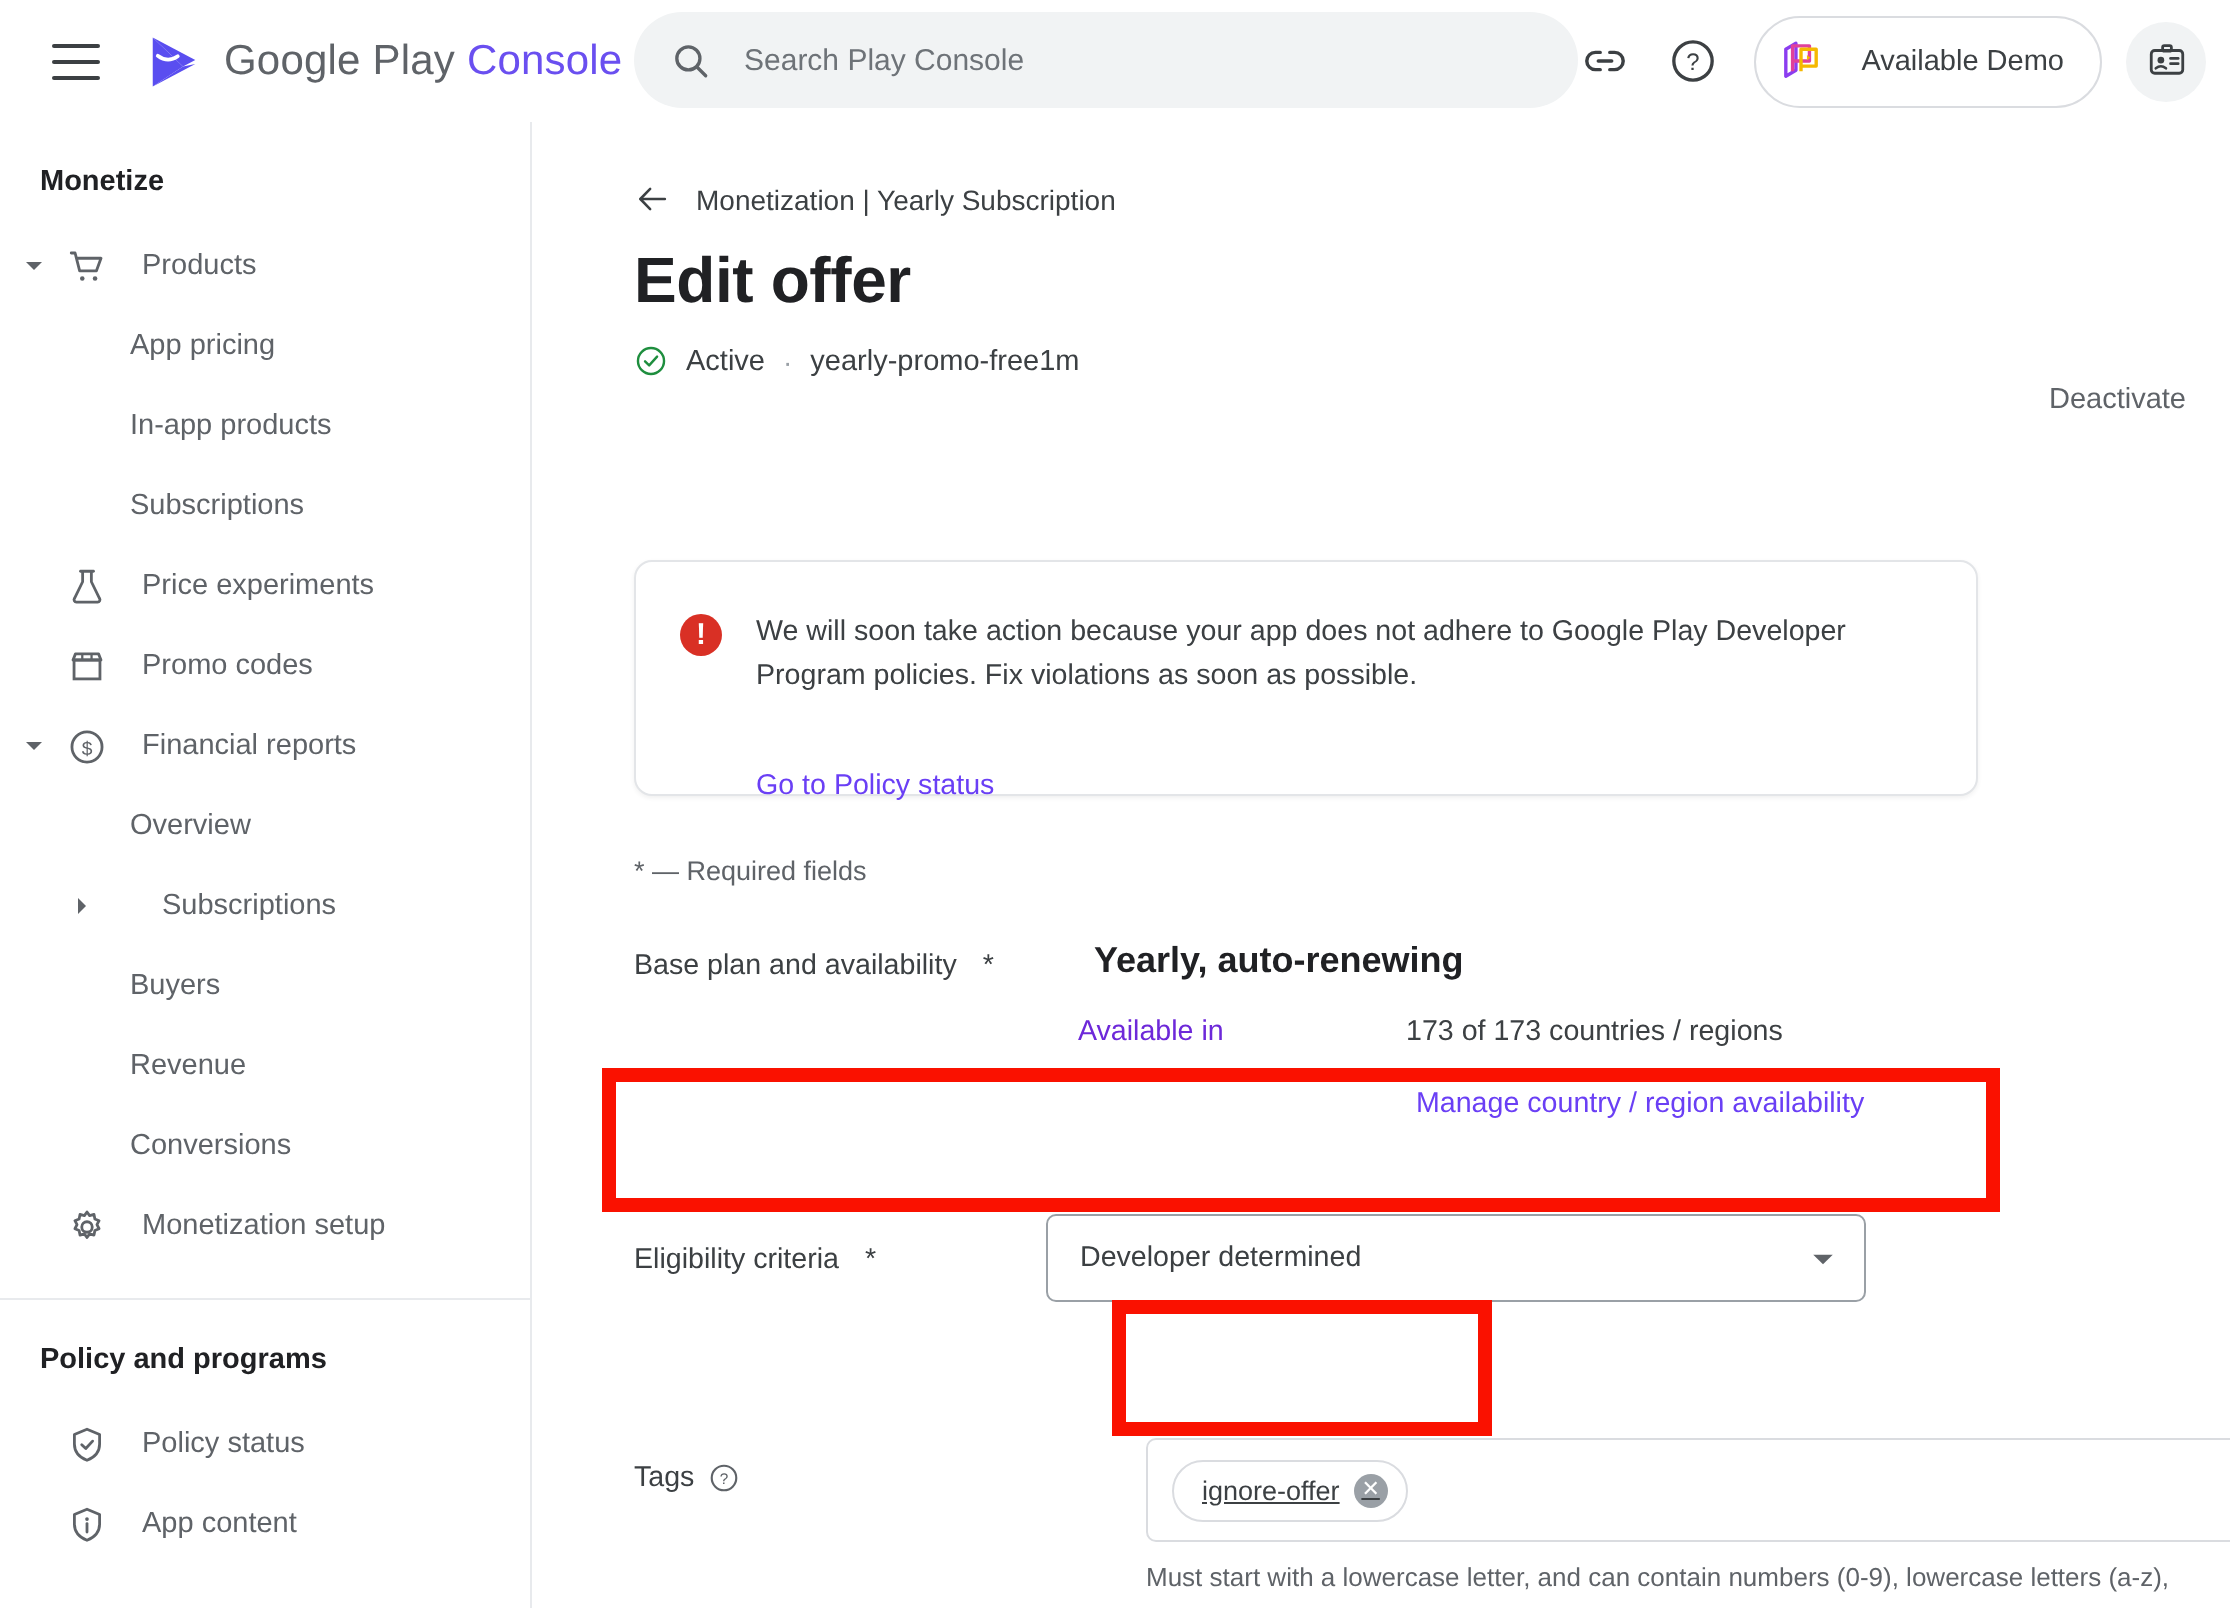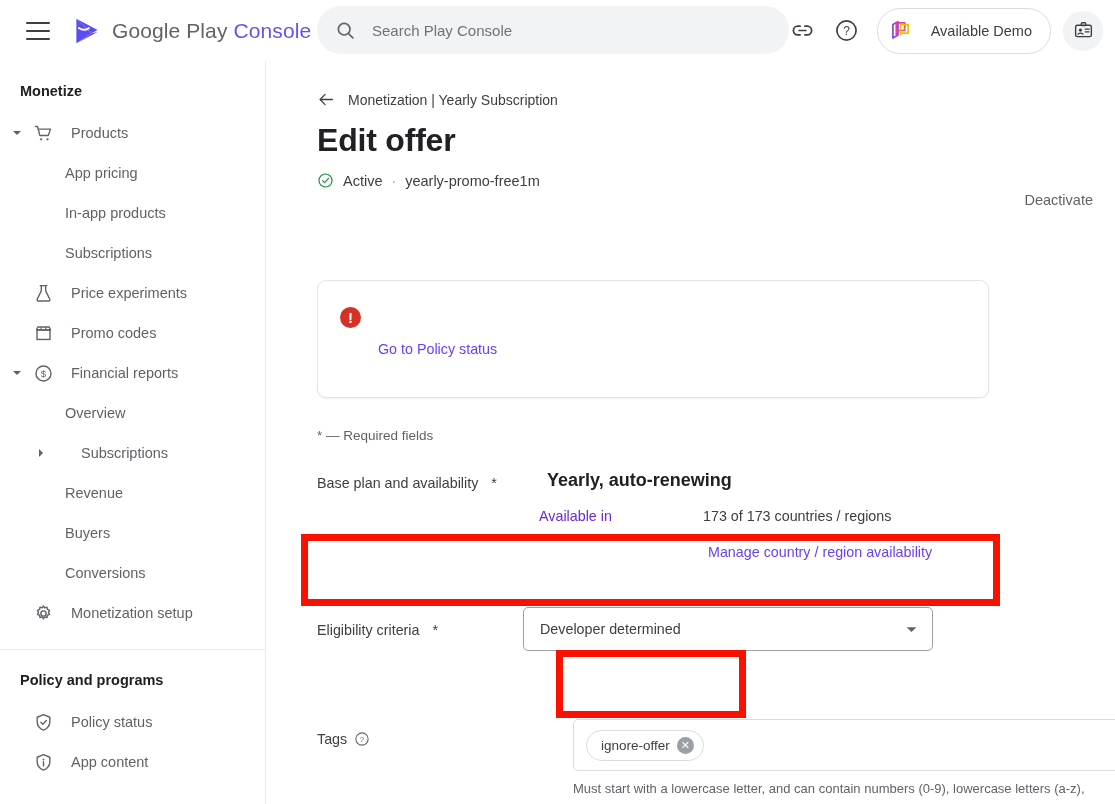--- a/index.html
+++ b/index.html
@@ -181,21 +181,21 @@
   .tags-field {
     position: absolute; left: 307px; top: 658px;
     width: 803px; height: 52px;
     border: 1px solid #dadce0; border-radius: 5px; background: #fff;
     display: flex; align-items: center; padding: 0 12px;
   }
   .chip {
     display: flex; align-items: center; gap: 7px;
     height: 31px; padding: 0 9px 0 14px;
     border: 1px solid #dadce0; border-radius: 16px; background: #fff;
-    font-size: 13.5px; color: #3c4043; cursor: pointer;
+    font-size: 13.5px; color: #3c4043; cursor: pointer; text-decoration: underline;
   }
   .chip-x {
     width: 17px; height: 17px; border-radius: 50%; background: #9aa0a6;
     color: #fff; font-size: 11px; line-height: 17px; text-align: center;
     cursor: pointer; font-family: "Liberation Sans", sans-serif;
   }
   .tags-help {
     position: absolute; left: 307px; top: 717px;
     width: 520px; font-size: 13px; color: #5f6368; line-height: 1.62;
   }
@@ -356,24 +356,24 @@
     <div class="nav-item sub-caret">
       <span class="caret" style="margin-left:30px">
         <svg width="10" height="10" viewBox="0 0 10 10">
             <path d="M3 1 L7 5 L3 9 Z" fill="#5f6368"></path>
           </svg>
       </span>
       <span class="nav-label">Subscriptions</span>
     </div>
 
     <div class="nav-item sub">
+      <span class="nav-label">Buyers</span>
+    </div>
+    <div class="nav-item sub">
       <span class="nav-label">Revenue</span>
-    </div>
-    <div class="nav-item sub">
-      <span class="nav-label">Buyers</span>
     </div>
     <div class="nav-item sub">
       <span class="nav-label">Conversions</span>
     </div>
 
     <div class="nav-item">
       <span class="caret"></span>
       <span class="nav-ico">
         <svg width="21" height="21" viewBox="0 0 24 24">
           <circle cx="12" cy="12" r="3" fill="none" stroke="#5f6368" stroke-width="1.6"></circle>
@@ -431,20 +431,21 @@
         <path d="M7.8 12.2 L10.7 15.1 L16.3 8.9" fill="none" stroke="#1e8e3e" stroke-width="1.7" stroke-linecap="round" stroke-linejoin="round"></path>
       </svg>
       <span>Active</span>
       <span class="status-dot-sep">·</span>
       <span>yearly-promo-free1m</span>
     </div>
 
     <div class="banner">
       <div class="banner-err">!</div>
       <div>
+        <div class="banner-body">We will soon take action because your app does not adhere to Google Play Developer Program policies. Fix violations as soon as possible.</div>
         <div class="banner-link">Go to Policy status</div>
       </div>
     </div>
 
     <div class="required-note">* — Required fields</div>
 
     <div class="form-label" style="left:51px; top:414px;">
       <span>Base plan and availability</span>
       <span style="margin-left:9px">*</span>
     </div>

